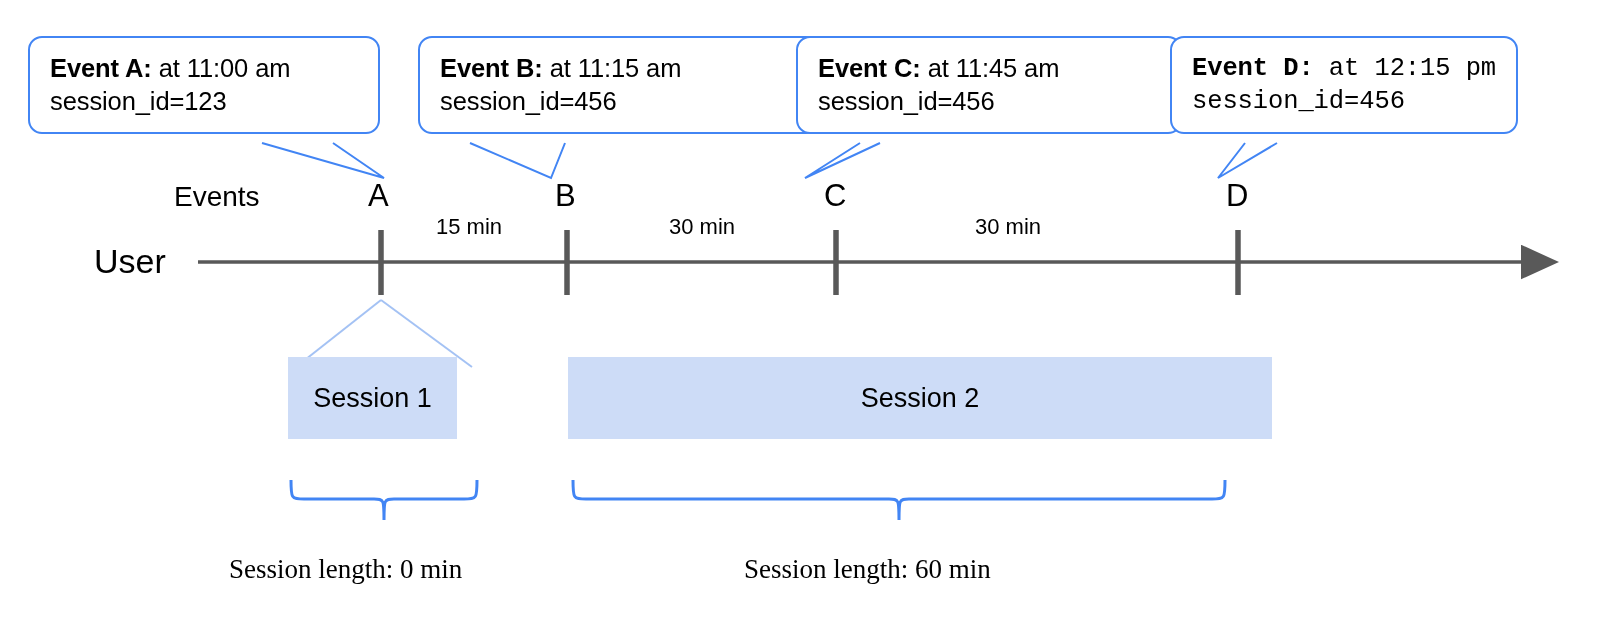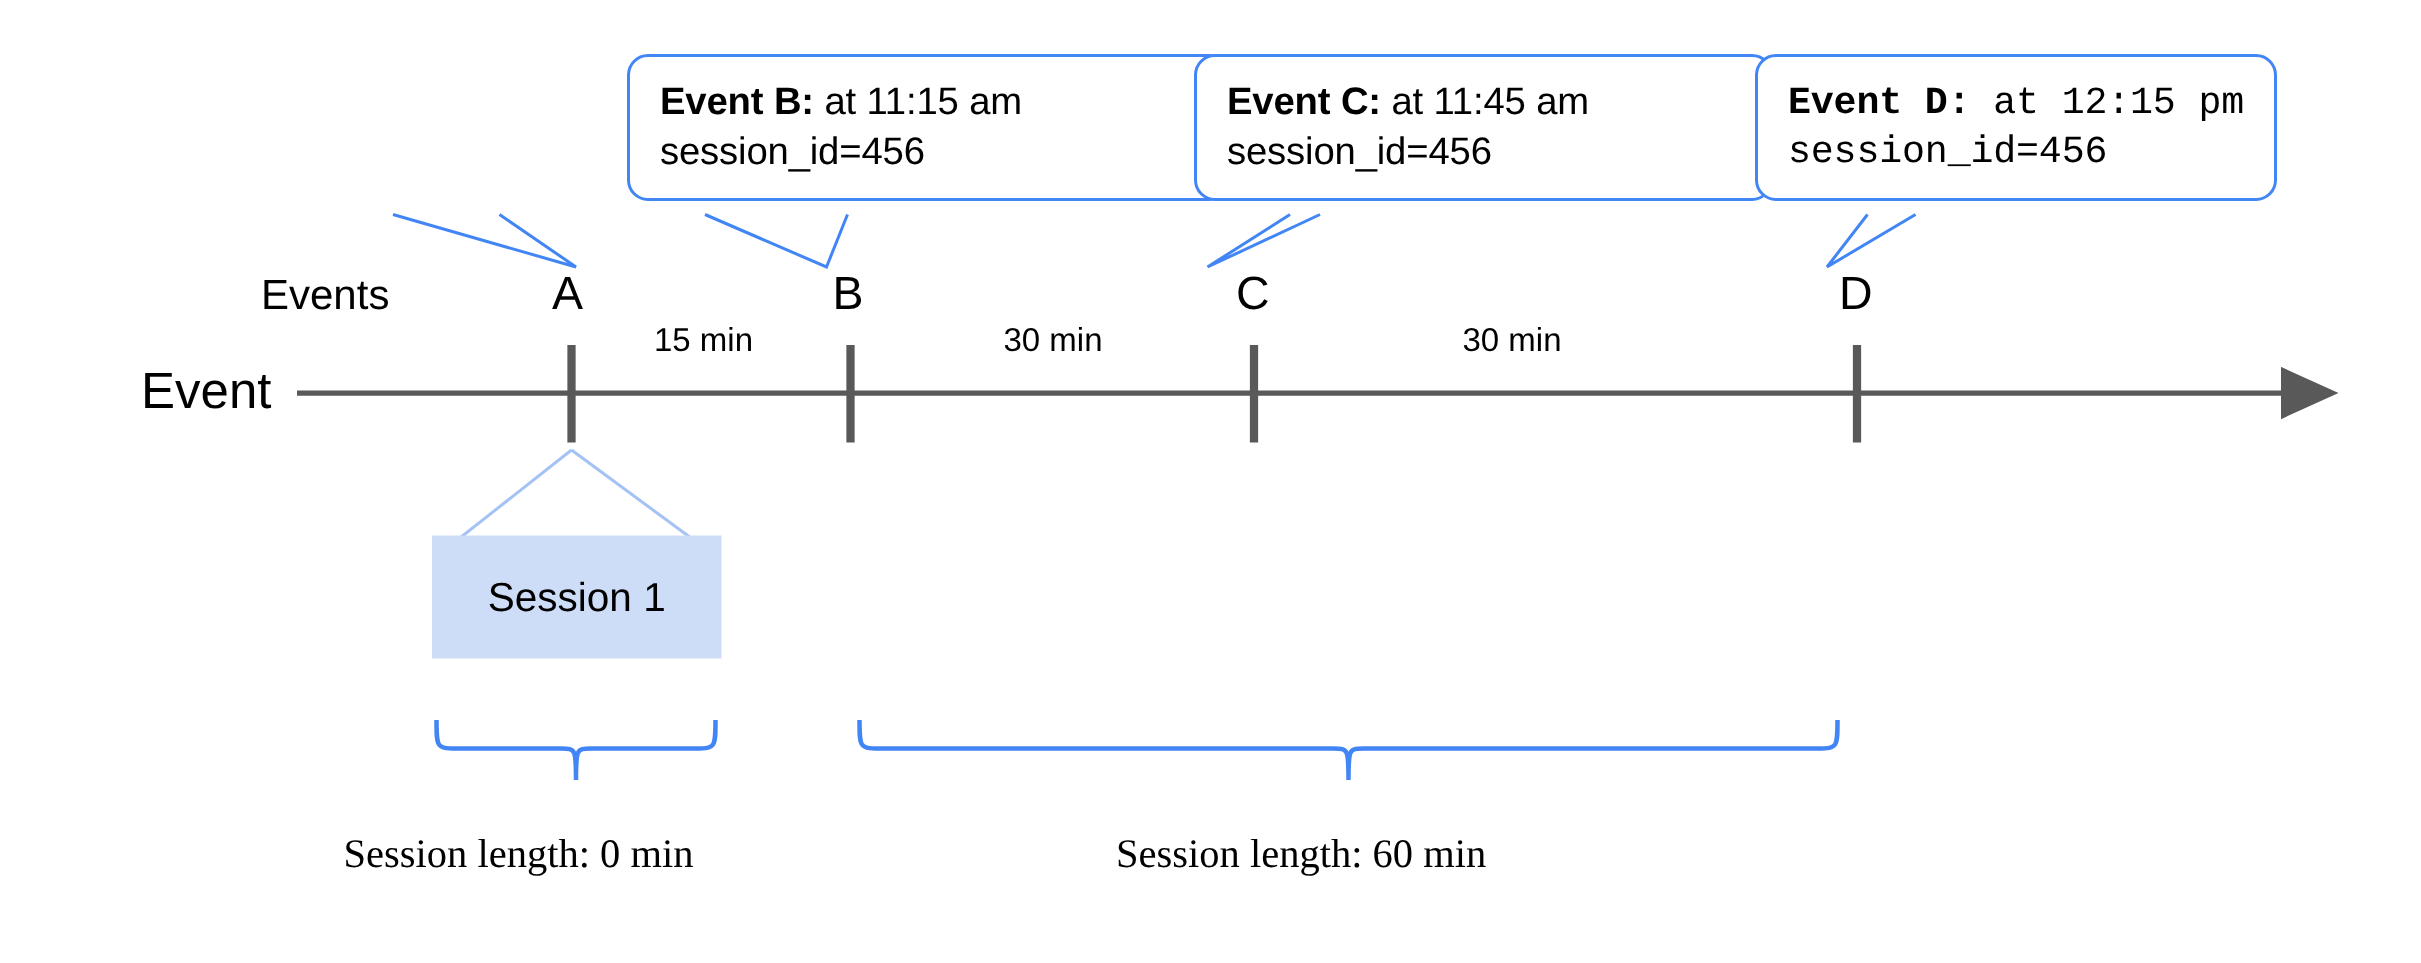--- a/index.html
+++ b/index.html
@@ -61,48 +61,55 @@
                C384,500 384,499 394,499
                L464,499 C477,499 477,498 477,480"></path>
       <path d="M573,480
                C573,498 573,499 586,499
                L889,499 C899,499 899,500 899,520
                C899,500 899,499 909,499
                L1212,499 C1225,499 1225,498 1225,480"></path>
     </g>
   </svg>
 
+  <div class="callout" style="left:28px;top:36px;width:352px;">
+    <span class="ln"><span class="hd">Event A:</span> <span>at 11:00 am</span></span>
+    <span class="ln">session_id=123</span>
+  </div>
 
   <div class="callout" style="left:418px;top:36px;width:402px;">
     <span class="ln"><span class="hd">Event B:</span> <span>at 11:15 am</span></span>
     <span class="ln">session_id=456</span>
   </div>
 
   <div class="callout" style="left:796px;top:36px;width:386px;">
     <span class="ln"><span class="hd">Event C:</span> <span>at 11:45 am</span></span>
     <span class="ln">session_id=456</span>
   </div>
 
   <div class="callout" style="left:1170px;top:36px;width:348px;font-family:Liberation Mono, monospace;">
     <span class="ln"><span class="hd">Event D:</span> <span>at 12:15 pm</span></span>
     <span class="ln">session_id=456</span>
   </div>
 
   <div class="lbl lbl-events" style="left:174px;top:181px;">Events</div>
-  <div class="lbl lbl-user" style="left:94px;top:242px;">Event</div>
+  <div class="lbl lbl-user" style="left:94px;top:242px;">User</div>
 
   <div class="lbl lbl-evt" style="left:368px;top:178px;">A</div>
   <div class="lbl lbl-evt" style="left:555px;top:178px;">B</div>
   <div class="lbl lbl-evt" style="left:824px;top:178px;">C</div>
   <div class="lbl lbl-evt" style="left:1226px;top:178px;">D</div>
 
   <div class="lbl lbl-dur" style="left:436px;top:214px;">15 min</div>
   <div class="lbl lbl-dur" style="left:669px;top:214px;">30 min</div>
   <div class="lbl lbl-dur" style="left:975px;top:214px;">30 min</div>
 
-  <div class="sessbar" style="left:288px;top:357px;width:193px;height:82px;">
+  <div class="sessbar" style="left:288px;top:357px;width:169px;height:82px;">
     <span>Session 1</span>
+  </div>
+  <div class="sessbar" style="left:568px;top:357px;width:704px;height:82px;">
+    <span>Session 2</span>
   </div>
 
   <div class="lbl lbl-len" style="left:229px;top:554px;">Session length: 0 min</div>
   <div class="lbl lbl-len" style="left:744px;top:554px;">Session length: 60 min</div>
 
 </div>
 
 </body></html>

